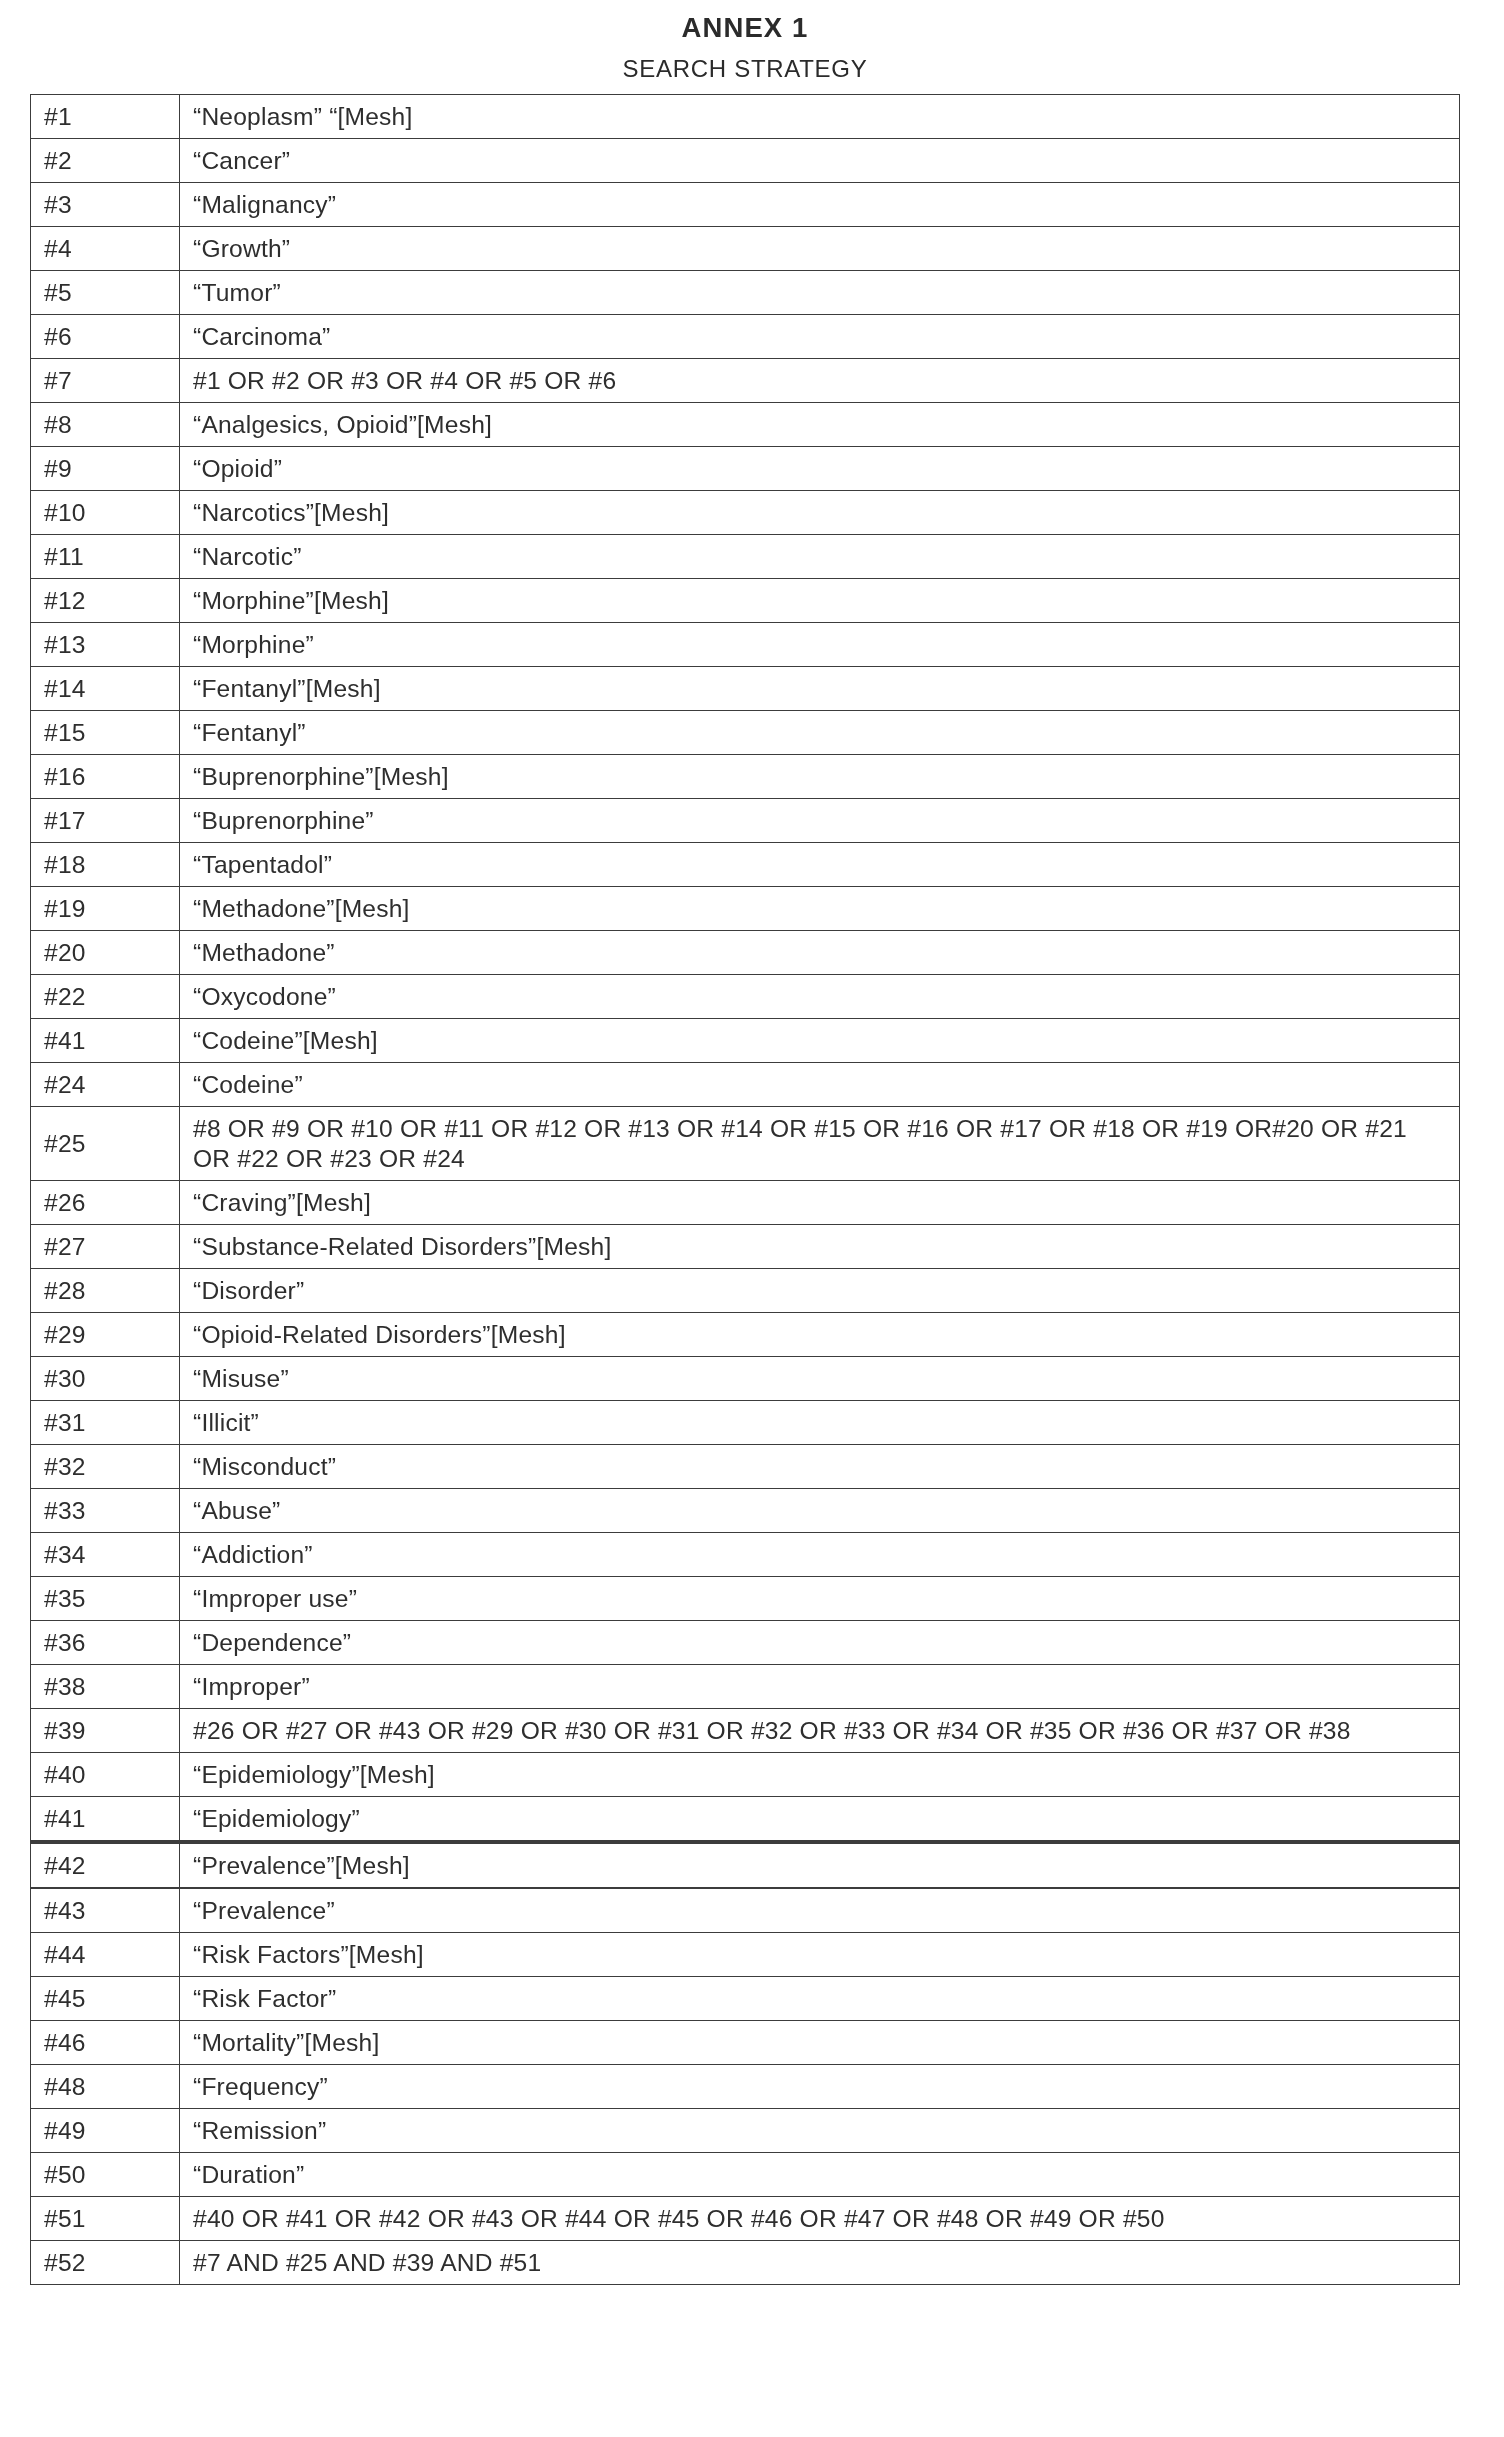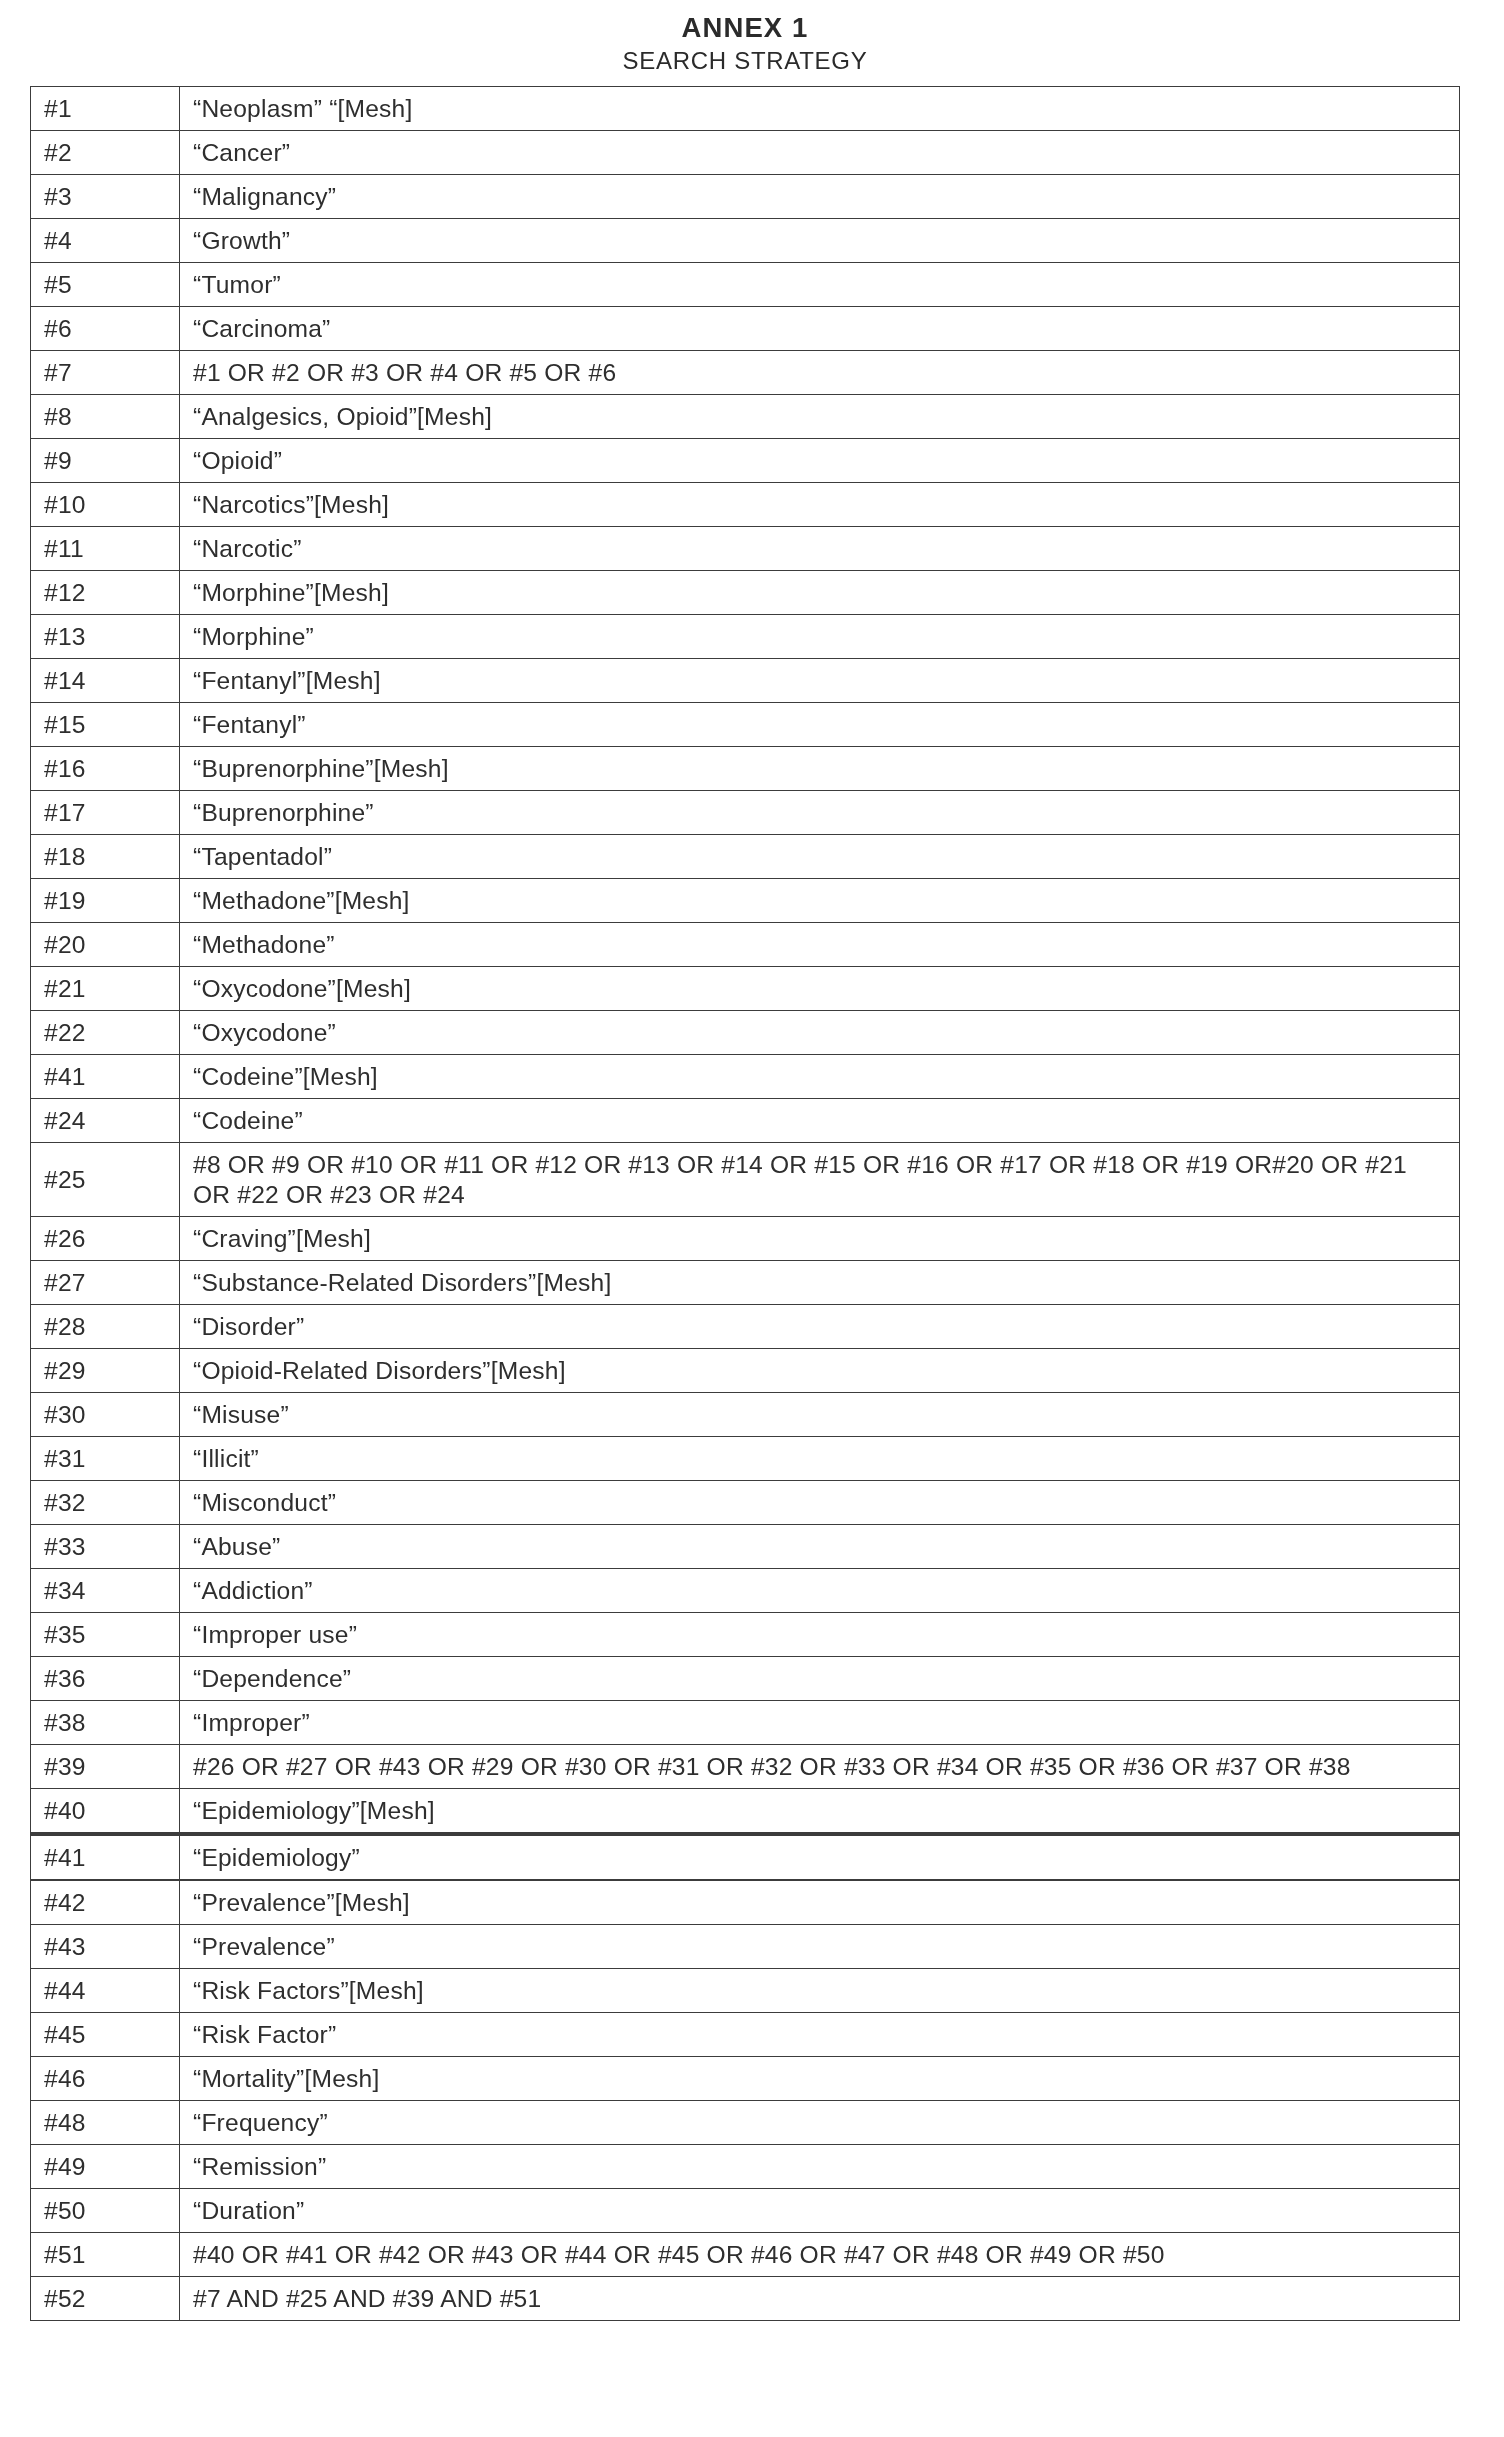--- a/index.html
+++ b/index.html
@@ -24,21 +24,21 @@
   .title {
     font-size: 27.5px;
     font-weight: bold;
     letter-spacing: 1.1px;
     color: #2b2b2b;
   }
   .subtitle {
     font-size: 24px;
     font-weight: normal;
     letter-spacing: 0.7px;
-    margin-top: 3px;
+    margin-top: 11px;
     color: #2b2b2b;
   }
   table.search-table {
     width: 100%;
     border-collapse: collapse;
     table-layout: fixed;
   }
   table.search-table td {
     border: 1.4px solid #3c3c3c;
     padding: 6.5px 13px;
@@ -142,24 +142,20 @@
   </tr>
         <tr class="search-row">
     <td class="cell-id">#19</td>
     <td class="cell-query">“Methadone”[Mesh]</td>
   </tr>
         <tr class="search-row">
     <td class="cell-id">#20</td>
     <td class="cell-query">“Methadone”</td>
   </tr>
         <tr class="search-row">
-    <td class="cell-id">#21</td>
-    <td class="cell-query">“Oxycodone”[Mesh]</td>
-  </tr>
-        <tr class="search-row">
     <td class="cell-id">#22</td>
     <td class="cell-query">“Oxycodone”</td>
   </tr>
         <tr class="search-row">
     <td class="cell-id">#41</td>
     <td class="cell-query">“Codeine”[Mesh]</td>
   </tr>
         <tr class="search-row">
     <td class="cell-id">#24</td>
     <td class="cell-query">“Codeine”</td>

